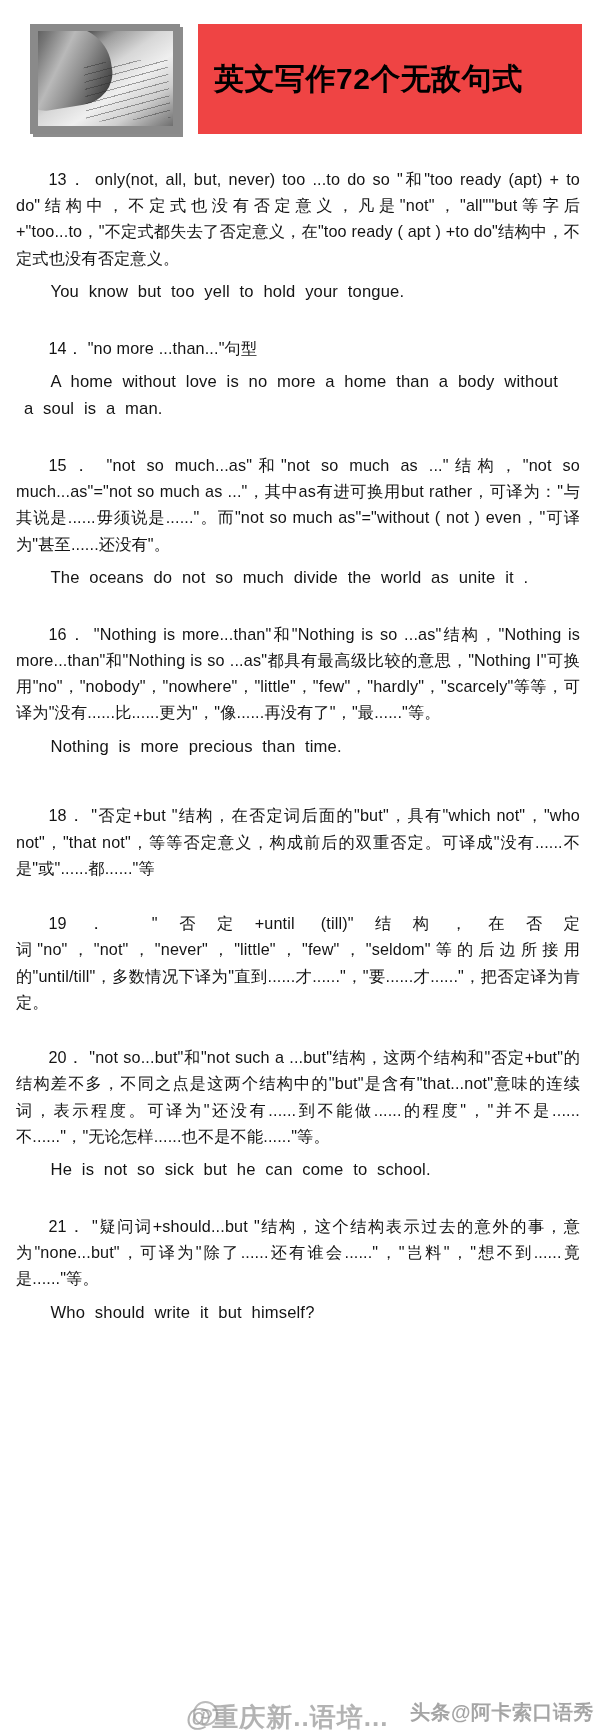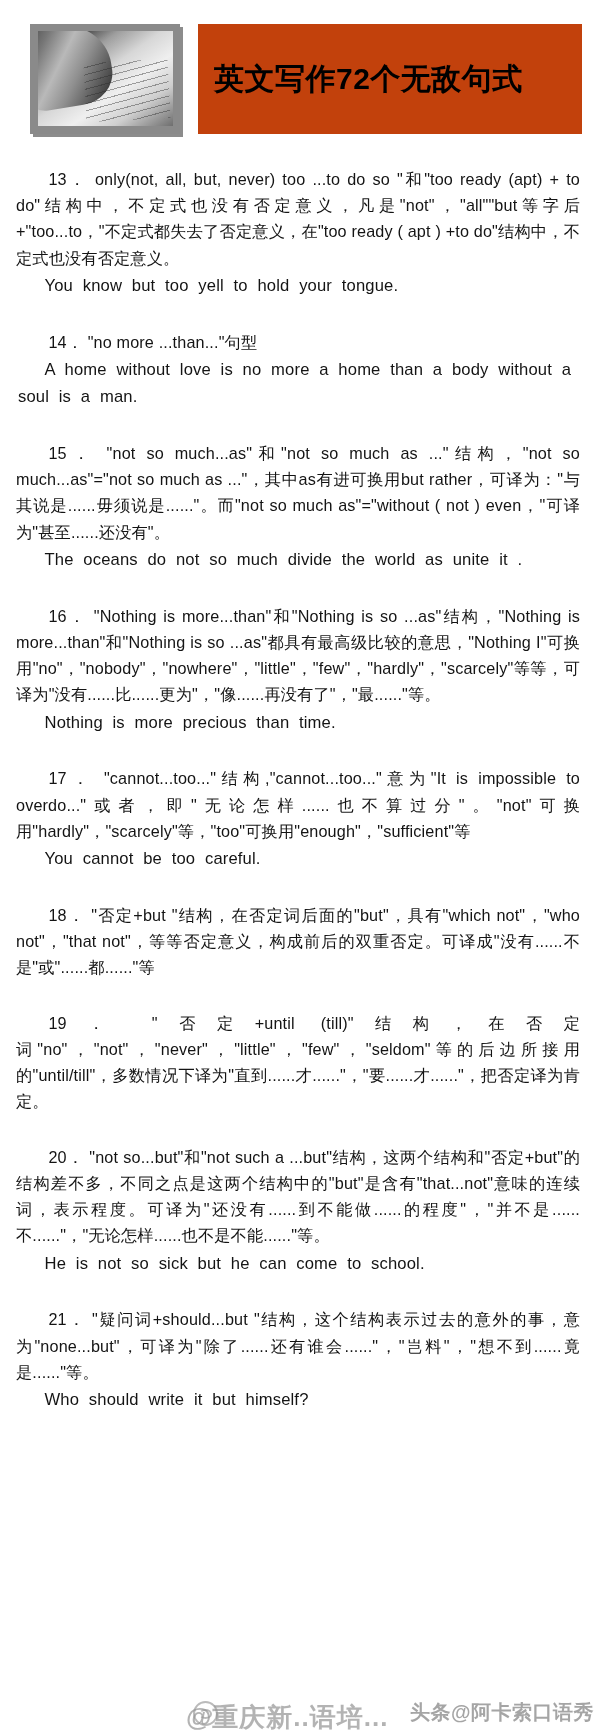--- a/index.html
+++ b/index.html
@@ -67,21 +67,21 @@
     height: 62%;
     background-image:
       repeating-linear-gradient(-12deg, rgba(40,40,40,0.55) 0px, rgba(40,40,40,0.55) 1px, rgba(255,255,255,0) 1px, rgba(255,255,255,0) 7px);
     opacity: .75;
     transform: rotate(-3deg);
   }
   .header-title-box {
     flex: 1 1 auto;
     margin-left: 18px;
     min-height: 110px;
-    background: #c2410c;
+    background: #ef4444;
     padding: 10px 14px 10px 16px;
     box-sizing: border-box;
     display: flex;
     align-items: center;
   }
   .header-title {
     font-size: 30px;
     font-weight: 700;
     line-height: 1.42;
     letter-spacing: 0.5px;
@@ -103,21 +103,21 @@
     margin: 0 4px 2px 0;
     text-align: justify;
     text-justify: inter-character;
     text-indent: 2em;
     color: #141414;
   }
   .p-example {
     font-size: 16.6px;
     line-height: 1.62;
     letter-spacing: 0.15px;
-    margin: 2px;
+    margin: 8px;
     text-indent: 1.6em;
     word-spacing: 0.30em;
     color: #141414;
   }
   .gap { height: 13px; }
 
   
   .wm {
     position: absolute;
     pointer-events: none;
@@ -190,24 +190,20 @@
     <p class="p-example">The oceans do not so much divide the world as unite it .</p>
   </div>
   <div class="gap"></div>
 
   <div class="entry">
     <p class="p-note">16． "Nothing is more...than"和"Nothing is so ...as"结构，"Nothing is more...than"和"Nothing is so ...as"都具有最高级比较的意思，"Nothing I"可换用"no"，"nobody"，"nowhere"，"little"，"few"，"hardly"，"scarcely"等等，可译为"没有......比......更为"，"像......再没有了"，"最......"等。</p>
     <p class="p-example">Nothing is more precious than time.</p>
   </div>
   <div class="gap"></div>
 
-  <div class="entry">
-    <p class="p-note">17． "cannot...too..."结构,"cannot...too..."意为"It is impossible to overdo..."或者，即"无论怎样......也不算过分"。"not"可换用"hardly"，"scarcely"等，"too"可换用"enough"，"sufficient"等</p>
-    <p class="p-example">You cannot be too careful.</p>
-  </div>
   <div class="gap"></div>
 
   <div class="entry">
     <p class="p-note">18． "否定+but "结构，在否定词后面的"but"，具有"which not"，"who not"，"that not"，等等否定意义，构成前后的双重否定。可译成"没有......不是"或"......都......"等</p>
   </div>
   <div class="gap"></div>
 
   <div class="entry">
     <p class="p-note">19． "否定+until (till)"结构，在否定词"no"，"not"，"never"，"little"，"few"，"seldom"等的后边所接用的"until/till"，多数情况下译为"直到......才......"，"要......才......"，把否定译为肯定。</p>
   </div>

